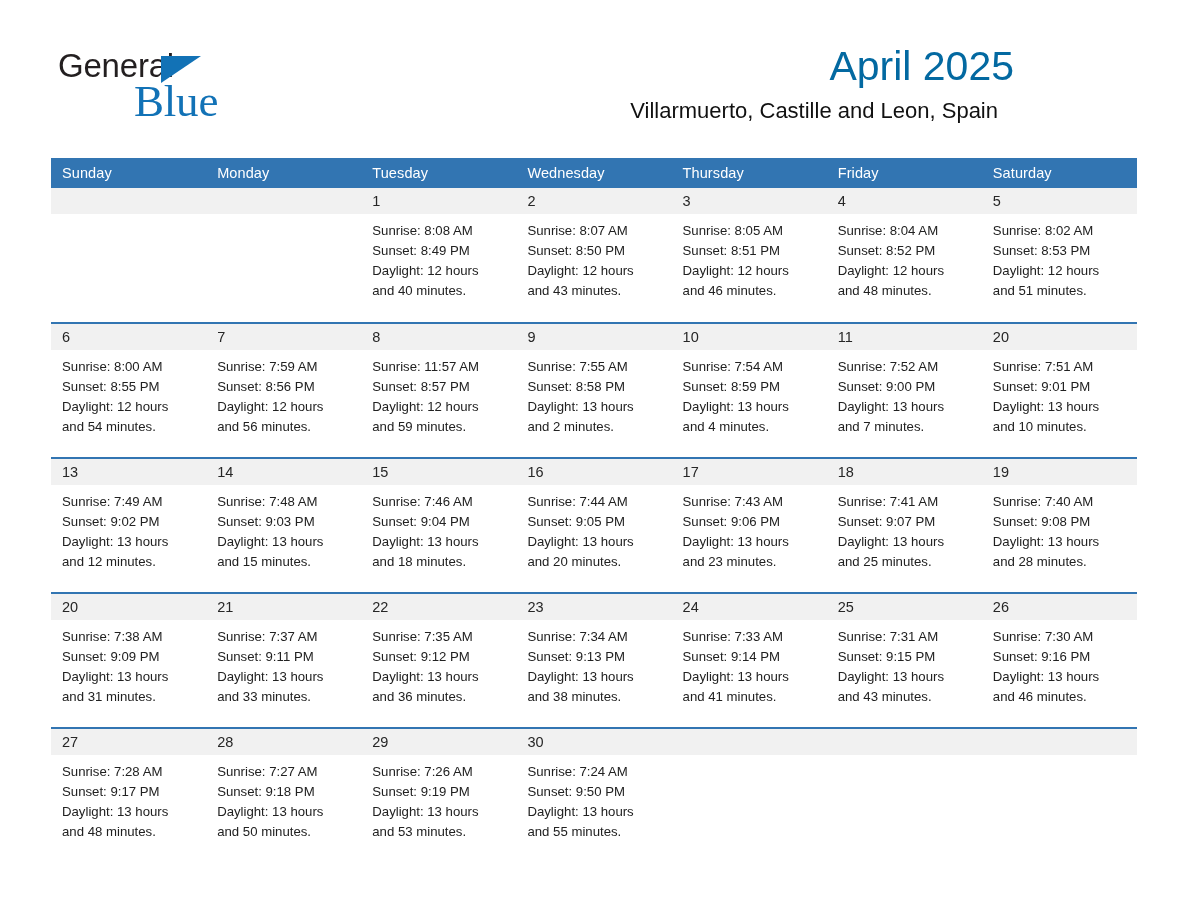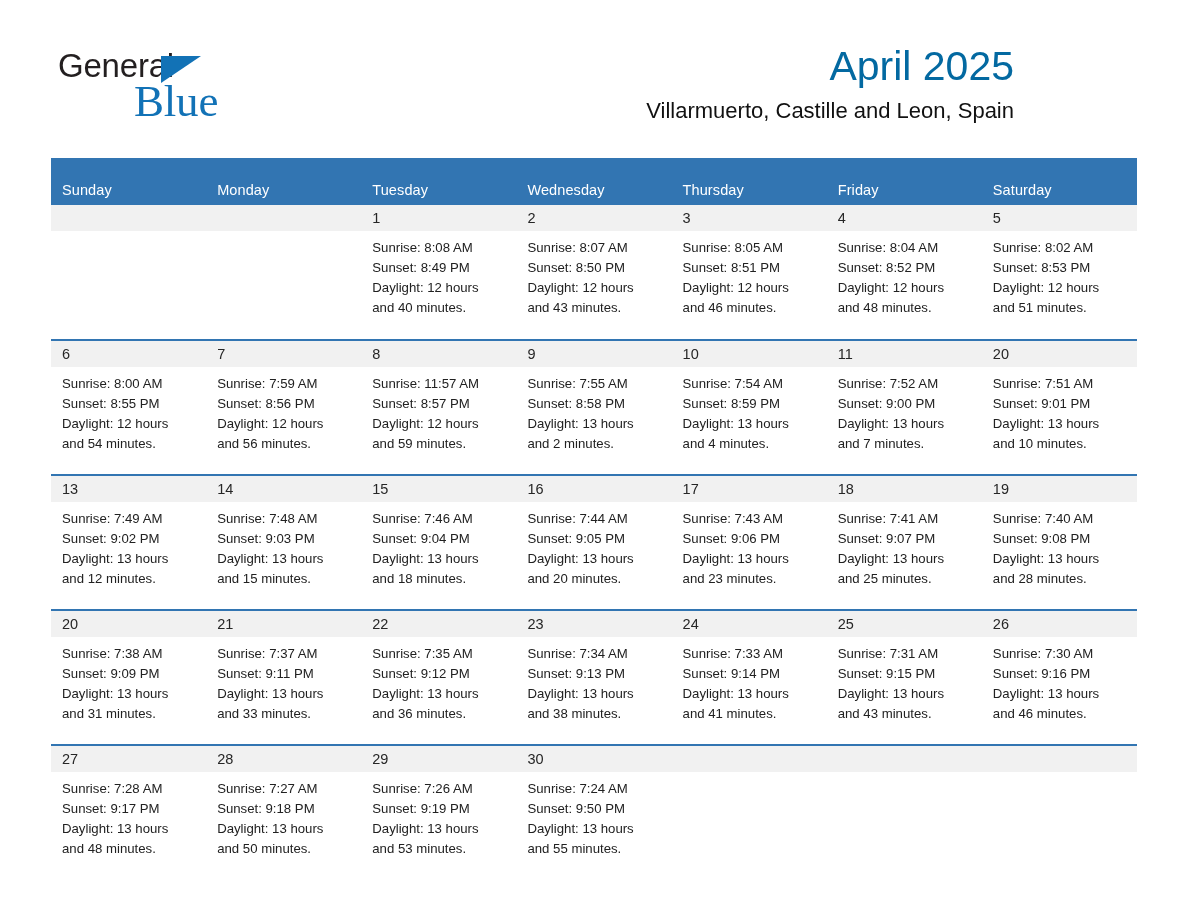--- a/index.html
+++ b/index.html
@@ -77,21 +77,21 @@
     font-weight: normal;
     color: #0369a1;
     margin: 0;
     letter-spacing: 0px;
   }
   .cal-subtitle {
     font-size: 22px;
     line-height: 30px;
     font-weight: normal;
     color: #111111;
-    margin: 6px 0 0 0;
+    margin: 6px 16px 0 0;
   }
 
   
   .calendar {
     position: absolute;
     left: 51px;
     top: 158px;
     width: 1086px;
   }
   table.cal {
@@ -100,21 +100,21 @@
     table-layout: fixed;
   }
   table.cal col { width: 155.14px; }
 
   thead th {
     background: #3275b2;
     color: #ffffff;
     font-size: 14.5px;
     font-weight: normal;
     text-align: left;
-    padding: 24px 0 7px 11px;
+    padding: 7px 0 7px 11px;
     height: 30px;
     vertical-align: middle;
     letter-spacing: 0.1px;
   }
 
   tbody tr.week {
     height: 135px;
   }
   tbody td.daycell {
     vertical-align: top;

